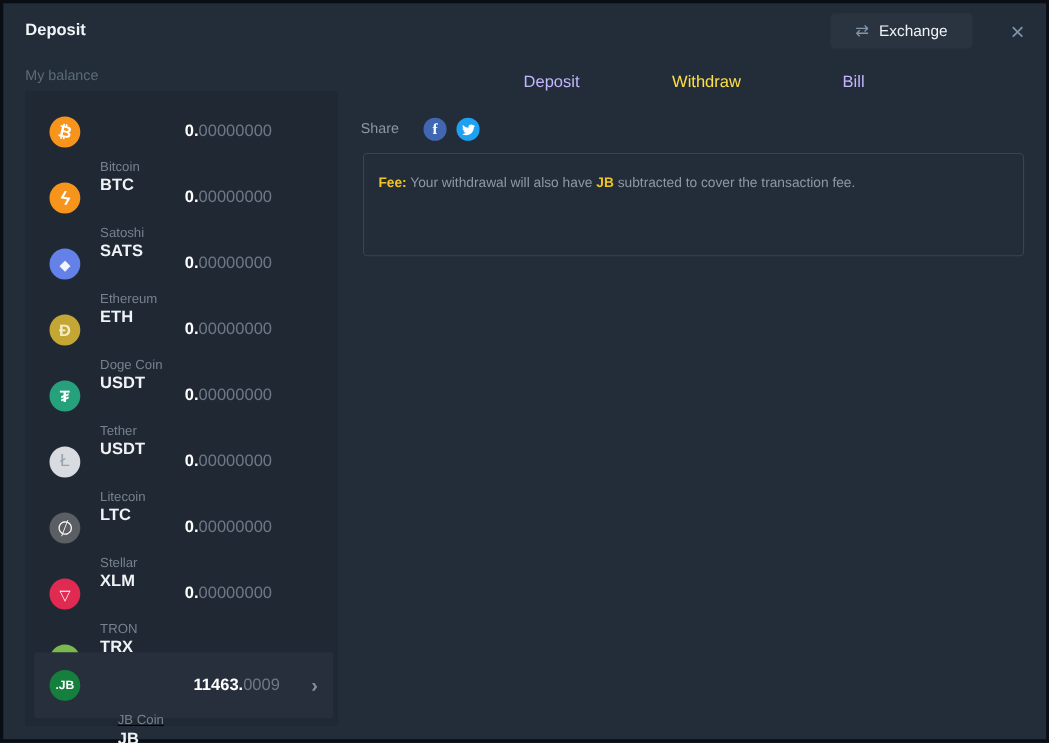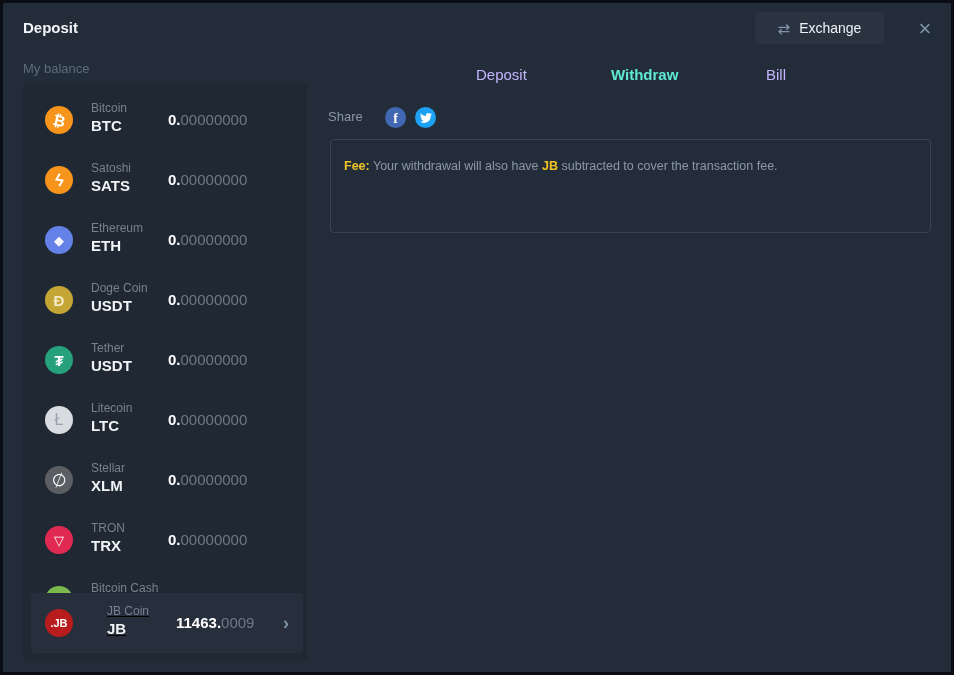--- a/index.html
+++ b/index.html
@@ -20,21 +20,21 @@
   .close-btn { position:absolute; left:908px; top:12px; width:28px; height:28px;
     color:#7e93a9; font-size:22px; line-height:28px; text-align:center; cursor:pointer; }
   .balance-label { position:absolute; left:20px; top:58px; font-size:13px; color:#5d6b79; }
 
   
   #tabs { position:absolute; left:0; top:63px; width:954px; height:20px; }
   .tab { position:absolute; font-size:15px; color:#c4b5fd; cursor:pointer; white-space:nowrap; }
   .tab:nth-child(1){ left:473px; }
   .tab:nth-child(2){ left:608px; }
   .tab:nth-child(3){ left:763px; }
-  .tab.active { color:#5eead4; font-weight:bold; }
+  .tab.active { color:#fde047; font-weight:normal; }
 
   
   #coin-list {
     position:absolute; left:20px; top:80px; width:284px; height:577px;
     background:#1f2833; overflow:hidden;
   }
   .coin-row { position:absolute; left:0; width:284px; height:60px; cursor:pointer; }
   .coin-icon {
     position:absolute; left:22px; top:16px; width:28px; height:28px; border-radius:50%;
     display:flex; align-items:center; justify-content:center; overflow:hidden;
@@ -42,21 +42,21 @@
   .glyph { color:#ffffff; font-size:15px; font-weight:bold; line-height:1; }
   [data-name="bitcoin-icon"] .glyph { transform:rotate(13deg); }
   [data-name="satoshi-icon"] .glyph { transform:rotate(10deg); font-size:17px; }
   [data-name="ethereum-icon"] .glyph { font-size:13px; opacity:.93; }
   [data-name="dogecoin-icon"] .glyph { color:#f3ebc4; font-size:15px; }
   [data-name="litecoin-icon"] .glyph { color:#98a1ac; font-size:16px; font-weight:normal; }
   [data-name="stellar-icon"] .glyph { transform:rotate(-18deg); font-size:17px; font-weight:normal; }
   [data-name="tron-icon"] .glyph { font-size:13px; }
   [data-name="jb-coin-icon"] .glyph { font-size:11px; letter-spacing:0; }
   .coin-info { position:absolute; left:68px; top:11px; }
-  .coin-name { font-size:12px; color:#76828e; margin-bottom:2px; }
+  .coin-name { font-size:12px; color:#76828e; margin-bottom:2px;margin-top:43px; }
   .coin-symbol { font-size:15px; font-weight:bold; color:#f0f3f6; }
   .coin-value { position:absolute; left:145px; top:21px; font-size:15px; white-space:nowrap; }
   .coin-value .whole { color:#ffffff; font-weight:bold; }
   .coin-value .frac { color:#6d7884; }
 
   
   .jb-row {
     position:absolute; left:28px; top:590px; width:272px; height:60px;
     background:#272f3c; border-radius:3px; cursor:pointer; z-index:3;
   }
@@ -191,21 +191,21 @@
         </span>
         <div class="coin-info">
           <div class="coin-name" data-name="coin-name">Bitcoin Cash</div>
           <div class="coin-symbol" data-name="coin-symbol"></div>
         </div>
         <div class="coin-value" data-name="coin-balance"><span class="whole"></span><span class="frac"></span></div>
       </div>
     </div>
 
   <div class="jb-row" data-name="coin-row-jb-coin">
-    <span class="coin-icon" data-name="jb-coin-icon" style="background: #b91c1c;">
+    <span class="coin-icon" data-name="jb-coin-icon" style="background: #15803d;">
         <span class="glyph">.JB</span>
       </span>
     <div class="coin-info">
       <div class="coin-name" data-name="coin-name">JB Coin</div>
       <div class="coin-symbol" data-name="coin-symbol">JB</div>
     </div>
     <div class="coin-value" data-name="coin-balance">
       <span class="whole">11463.</span><span class="frac">0009</span>
     </div>
     <span class="chev" data-name="chevron-right-icon">›</span>

